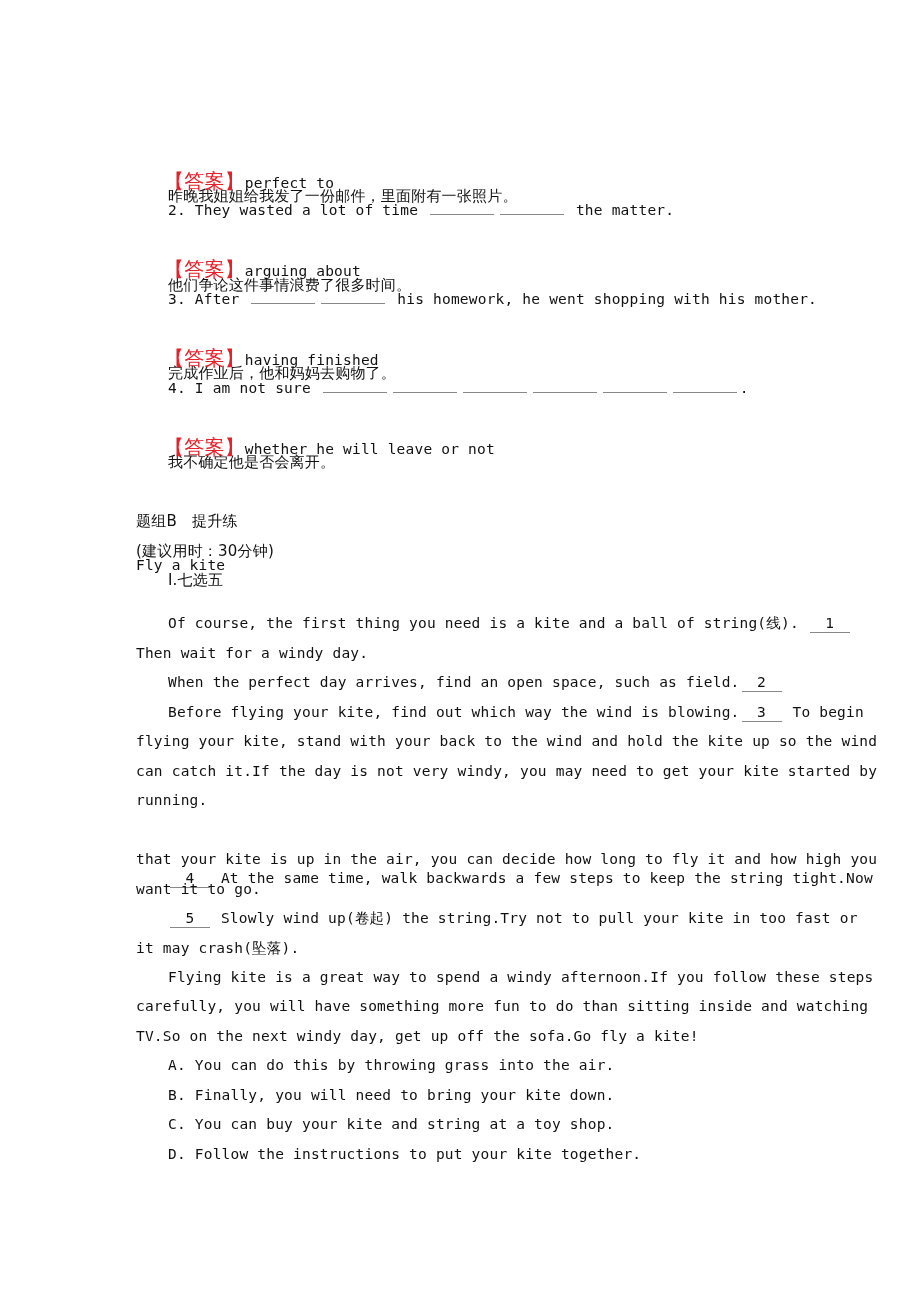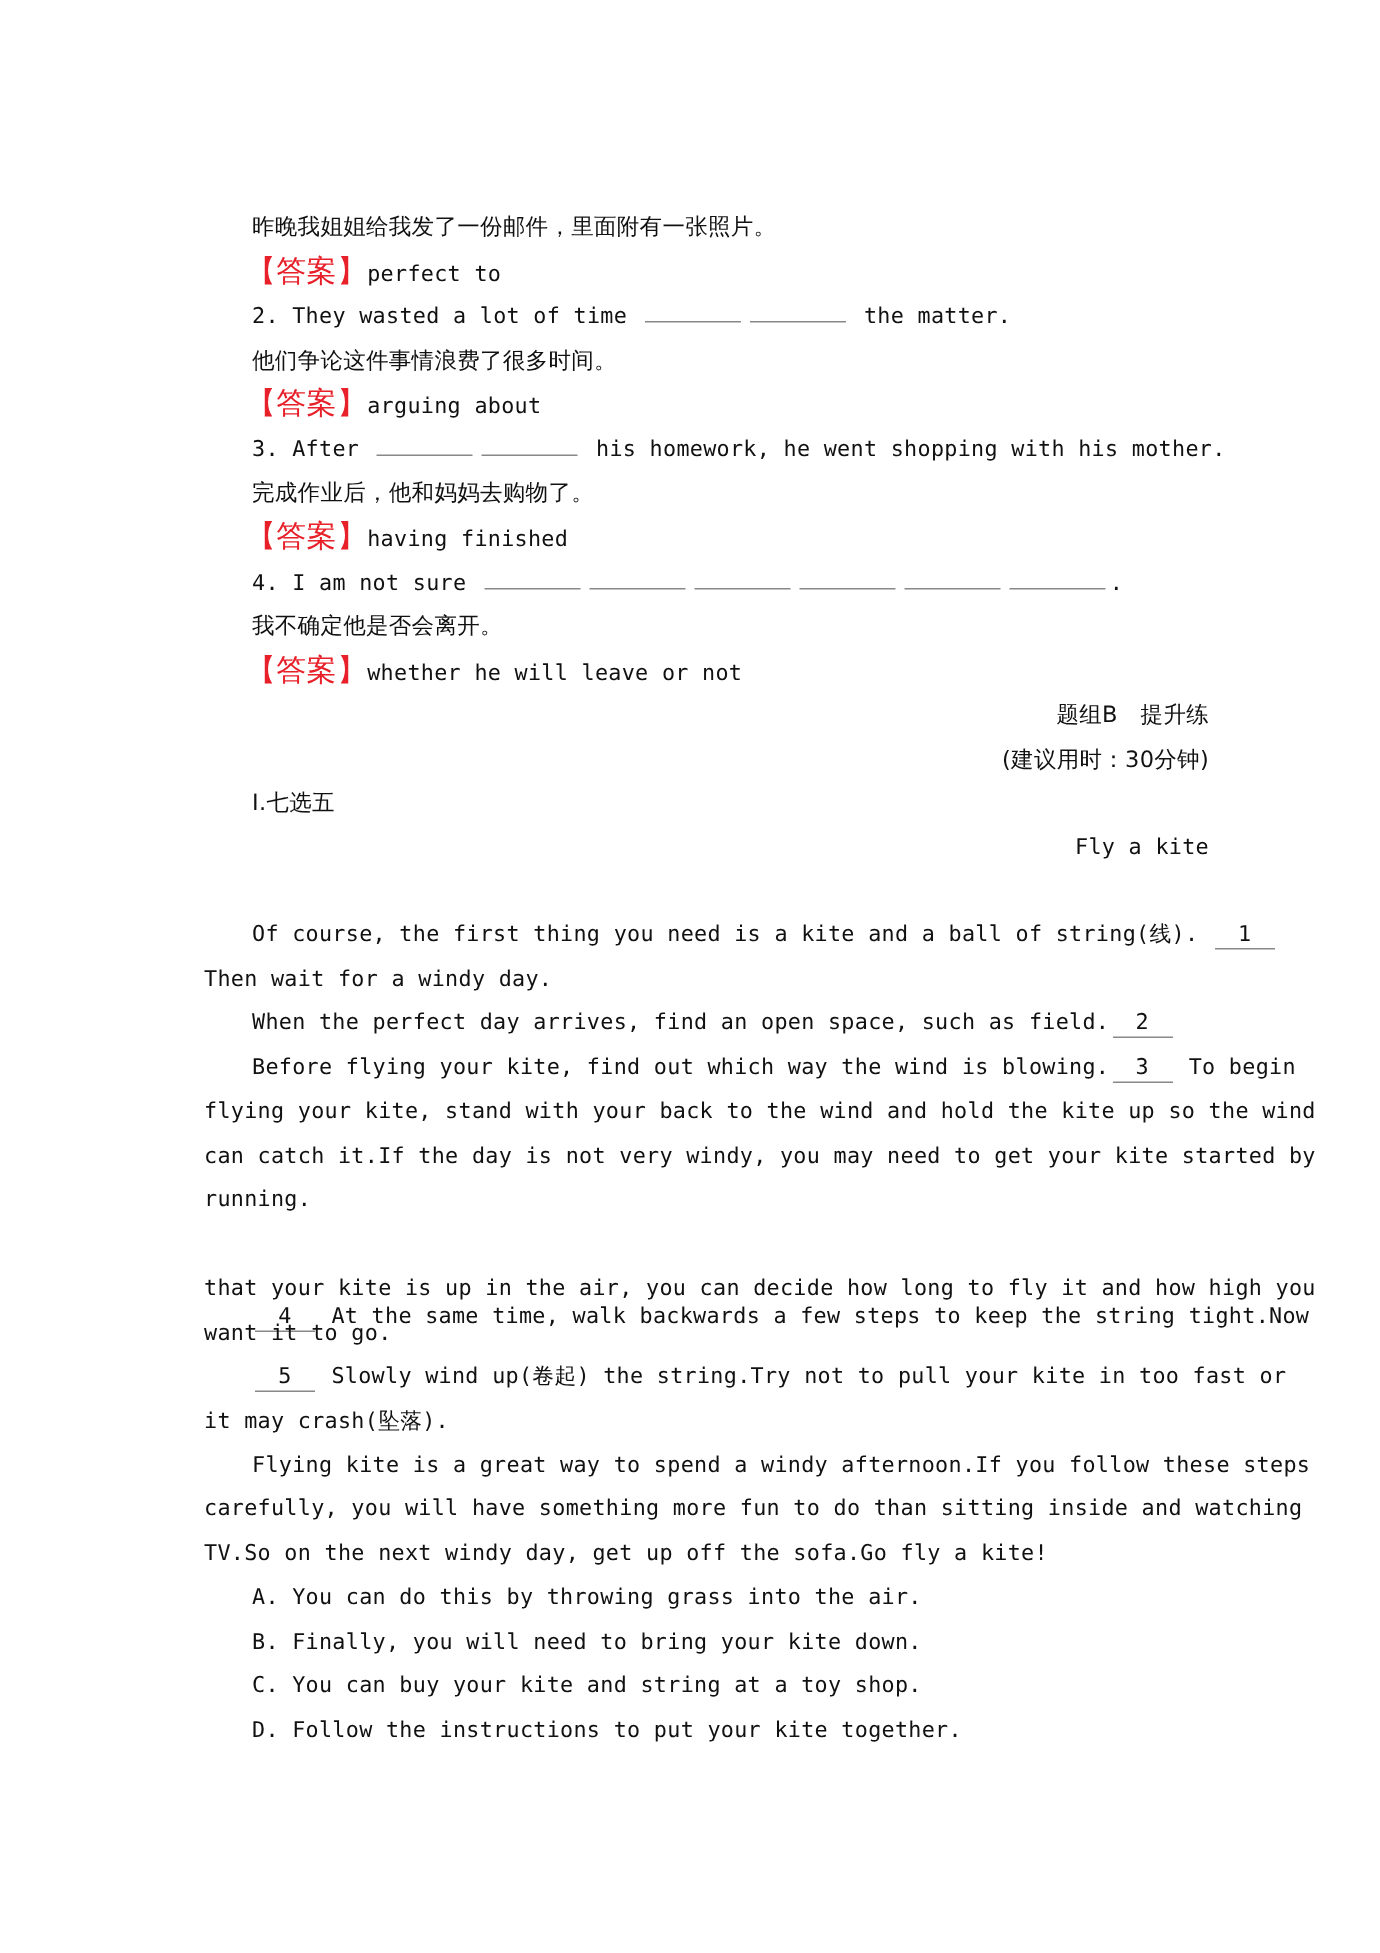--- a/index.html
+++ b/index.html
@@ -8,22 +8,22 @@
     font-family: "DejaVu Sans Mono", "Liberation Mono", monospace;
     color: #111111;
   }
   .page { position: absolute; left: 0; top: 0; width: 920px; height: 1302px; }
   .line {
     position: absolute; left: 136px; width: 670px;
     font-size: 14.5px; line-height: 20px; white-space: nowrap;
     letter-spacing: 0.2px;
   }
   .indent { left: 168px; }
-  .center { left: 136px; width: 670px; text-align: right; }
-  .zh { font-family: "DejaVu Sans", "Liberation Sans", sans-serif; font-size: 15px; }
+  .center { left: 136px; width: 670px; text-align: left; }
+  .zh { font-family: "DejaVu Sans", "Liberation Sans", sans-serif; font-size: 15px; margin-top: 45px; }
   .answer-tag { color: #e8202a; font-family: Liberation Serif, serif; font-size: 20px; }
   .blank {
     display: inline-block; width: 64px; border-bottom: 1px solid #888;
     height: 14px; margin: 0 3px; vertical-align: baseline;
   }
   .numblank {
     display: inline-block; width: 40px; border-bottom: 1px solid #888;
     text-align: center; line-height: 17px; margin: 0 2px;
   }
   .title { font-weight: normal; }

